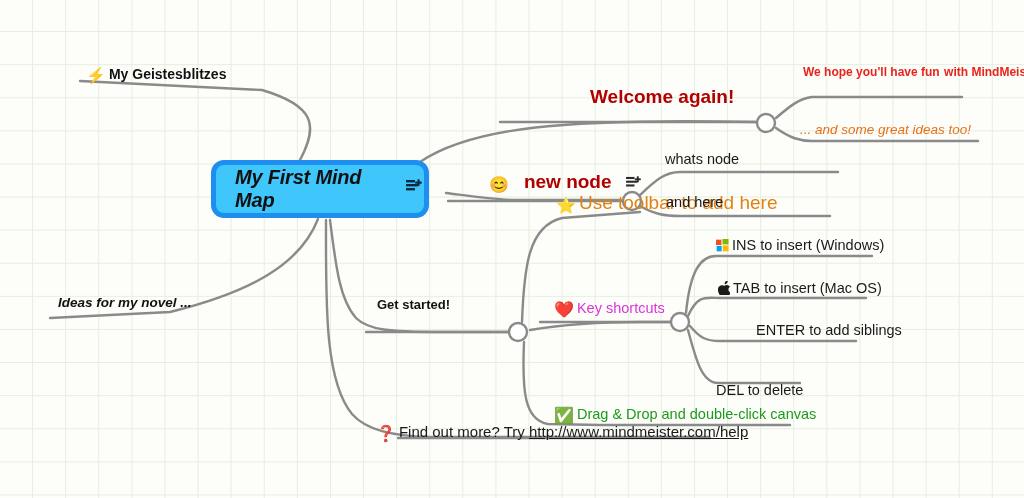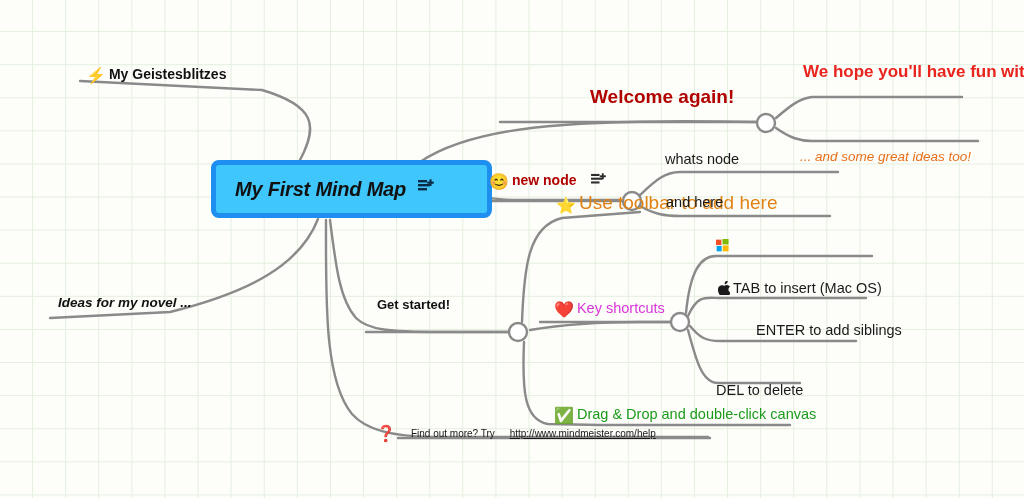--- a/index.html
+++ b/index.html
@@ -37,52 +37,52 @@
     display: inline-block;
     vertical-align: -2px;
     margin-right: 3px;
   }
 
   
   #root-node {
     position: absolute;
     left: 211px;
     top: 160px;
-    width: 281px;
+    width: 218px;
     height: 58px;
     box-sizing: border-box;
     background: #3fc6fb;
     border: 5px solid #1e8ef0;
-    border-radius: 8px;
+    border-radius: 13px;
     display: flex;
     align-items: center;
     padding-left: 19px;
     gap: 12px;
   }
   #root-node .root-text {
     font-size: 20px;
     font-weight: bold;
     font-style: italic;
     color: #111111;
     letter-spacing: -0.2px;
   }
 
   
   .t-dark-red-bold  { color: #b00000; font-weight: bold; }
   .t-red-bold-lg    { color: #b00000; font-weight: bold; font-size: 19px; }
-  .t-red-small-bold { color: #e8241c; font-weight: bold; font-size: 17px; margin-top: 42px; }
+  .t-red-small-bold { color: #e8241c; font-weight: bold; font-size: 12px; margin-top: 42px; }
   .t-orange-italic  { color: #e8701a; font-style: italic; font-size: 13.5px; }
   .t-orange         { color: #e08214; font-size: 19px; }
   .t-black-bold     { color: #111111; font-weight: bold; font-size: 14px; }
   .t-black-bold-it  { color: #111111; font-weight: bold; font-style: italic; font-size: 13.5px; }
   .t-black-lg-bold  { color: #111111; font-weight: bold; font-size: 13px; }
   .t-black          { color: #1a1a1a; font-size: 14.5px; }
   .t-magenta        { color: #d935d9; font-size: 14.5px; }
   .t-green          { color: #1c9b1c; font-size: 14.5px; }
-  .t-plain          { color: #1a1a1a; font-size: 10px; margin-left: 12px; }
+  .t-plain          { color: #1a1a1a; font-size: 15px; }
   .t-link { color: #1a1a1a; text-decoration: underline; }
 
   .listadd { display:inline-block; vertical-align:-3px; }
 </style>
 </head>
 <body>
 
 <div id="canvas">
 
   <svg id="edges" viewBox="0 0 1024 498" xmlns="http://www.w3.org/2000/svg">
@@ -161,26 +161,26 @@
 
   <div class="node" style="left:590px; top:86px;">
     <span class="lbl t-red-bold-lg">Welcome again!</span>
   </div>
 
   <div class="node" style="left:803px; top:62px;">
     <div class="lbl t-red-small-bold">We hope you'll have fun</div>
     <div class="lbl t-red-small-bold">with MindMeister ...</div>
   </div>
 
-  <div class="node" style="left:800px; top:120px;margin-top:27px;">
+  <div class="node" style="left:800px; top:120px;">
     <span class="lbl t-orange-italic">... and some great ideas too!</span>
   </div>
 
   <div class="node" style="left:489px; top:171px;">
-    <span class="ico">😊</span><span class="lbl t-dark-red-bold" style="font-size:14px;">new node</span>
+    <span class="ico">😊</span><span class="lbl t-dark-red-bold" style="font-size:19px;margin-left:12px;">new node</span>
     <span class="listadd" style="margin-left:10px;">
       <svg width="17" height="15" viewBox="0 0 18 16" xmlns="http://www.w3.org/2000/svg">
         <rect x="0" y="1" width="9" height="2.2" fill="#2b2b2b"></rect>
         <rect x="0" y="5" width="12" height="2.2" fill="#2b2b2b"></rect>
         <rect x="0" y="9" width="9" height="2.2" fill="#2b2b2b"></rect>
         <rect x="11.5" y="0.3" width="2" height="6.4" fill="#2b2b2b"></rect>
         <rect x="9.3" y="2.5" width="6.4" height="2" fill="#2b2b2b"></rect>
       </svg>
     </span>
   </div>
@@ -206,21 +206,21 @@
   </div>
 
   <div class="node" style="left:716px; top:236px;">
     <span class="ico">
       <svg width="13" height="13" viewBox="0 0 12 12" xmlns="http://www.w3.org/2000/svg">
         <rect x="0" y="0.6" width="5" height="5" fill="#f25022"></rect>
         <rect x="6" y="0" width="5.6" height="5" fill="#7fba00"></rect>
         <rect x="0.6" y="6.4" width="4.6" height="5" fill="#00a4ef"></rect>
         <rect x="6.2" y="6" width="5.4" height="5.4" fill="#ffb900"></rect>
       </svg>
-    </span>
+    </span><span class="lbl t-black">INS to insert (Windows)</span>
   </div>
 
   <div class="node" style="left:718px; top:279px;">
     <span class="ico">
       <svg width="12" height="14" viewBox="0 0 12 14" xmlns="http://www.w3.org/2000/svg">
         <path d="M6.6 3.2c.8 0 1.8-.55 2.4-1.3.54-.67.93-1.6.83-2.53-.8.04-1.78.54-2.36 1.24-.53.62-1 1.57-.87 2.48zM9.5 4.1c-1.3-.08-2.4.73-3.02.73-.63 0-1.58-.7-2.6-.68C2.55 4.17 1.3 4.93.62 6.12c-1.35 2.35-.35 5.84.97 7.75.64.93 1.42 1.98 2.43 1.94.97-.04 1.34-.63 2.52-.63 1.17 0 1.5.63 2.53.61 1.05-.02 1.72-.95 2.36-1.89.74-1.08 1.05-2.13 1.07-2.18-.02-.01-2.05-.79-2.07-3.12-.02-1.95 1.59-2.88 1.66-2.93-.9-1.34-2.32-1.49-2.82-1.52z" fill="#1a1a1a"></path>
       </svg>
     </span><span class="lbl t-black">TAB to insert (Mac OS)</span>
   </div>
 

